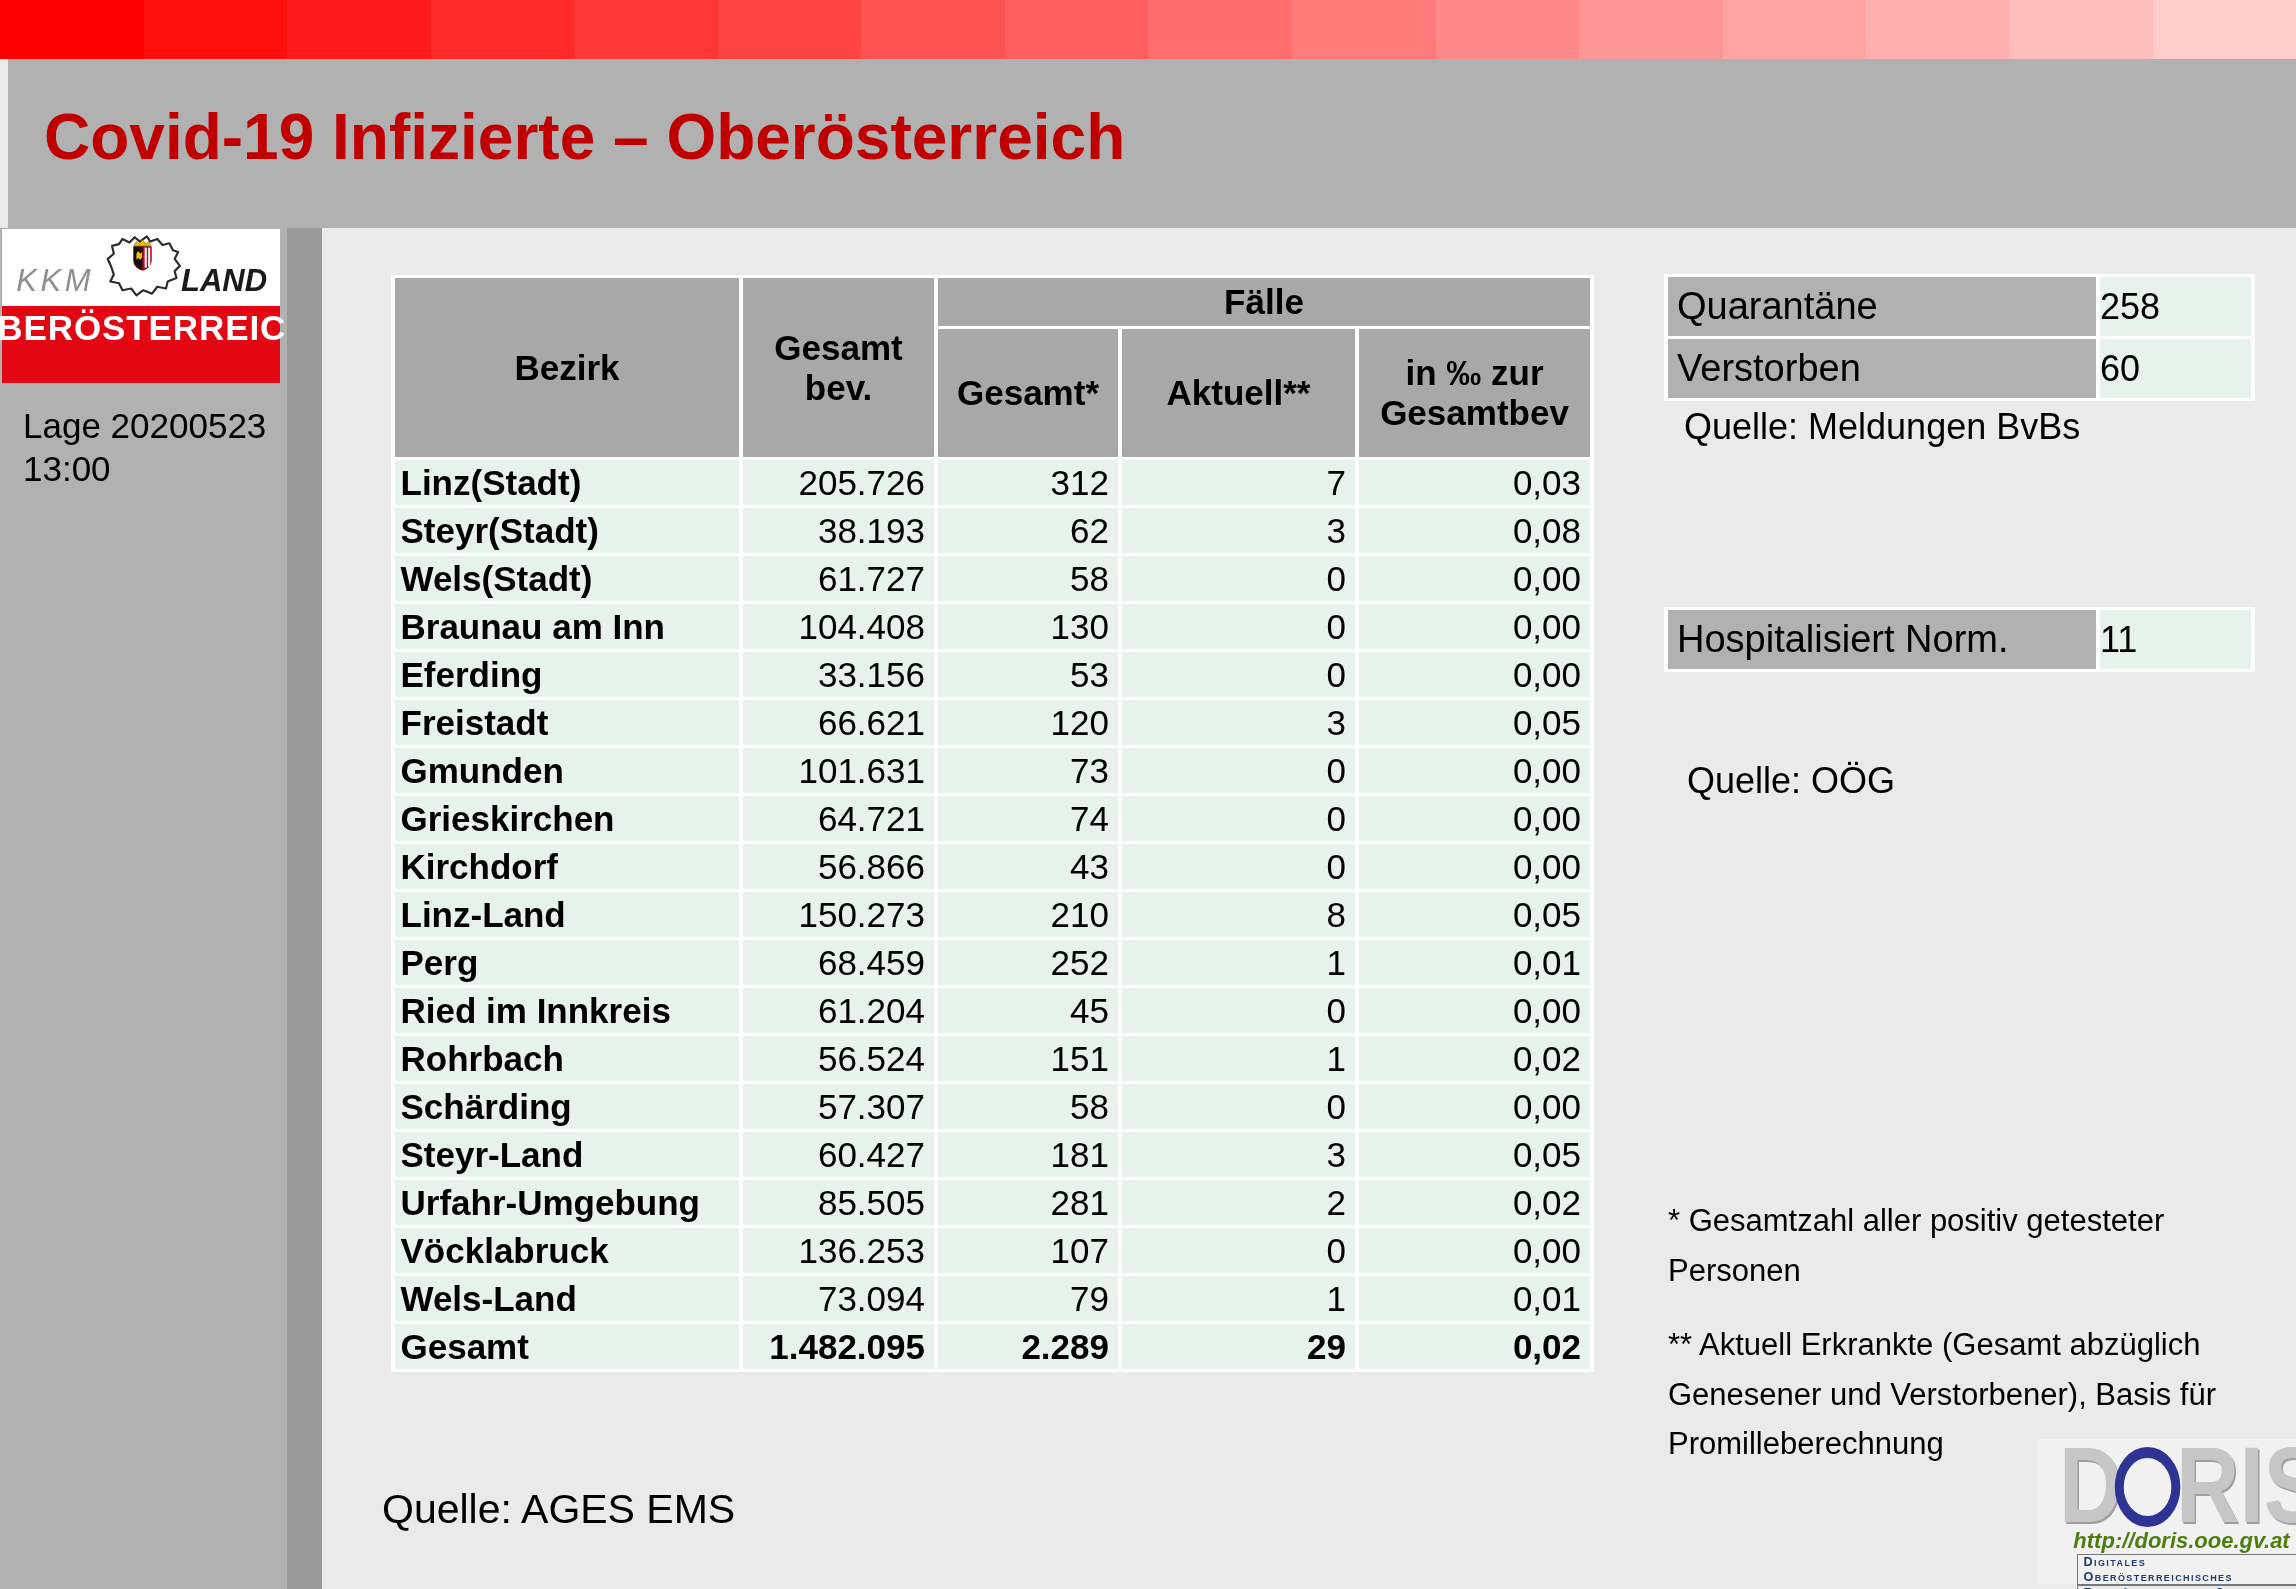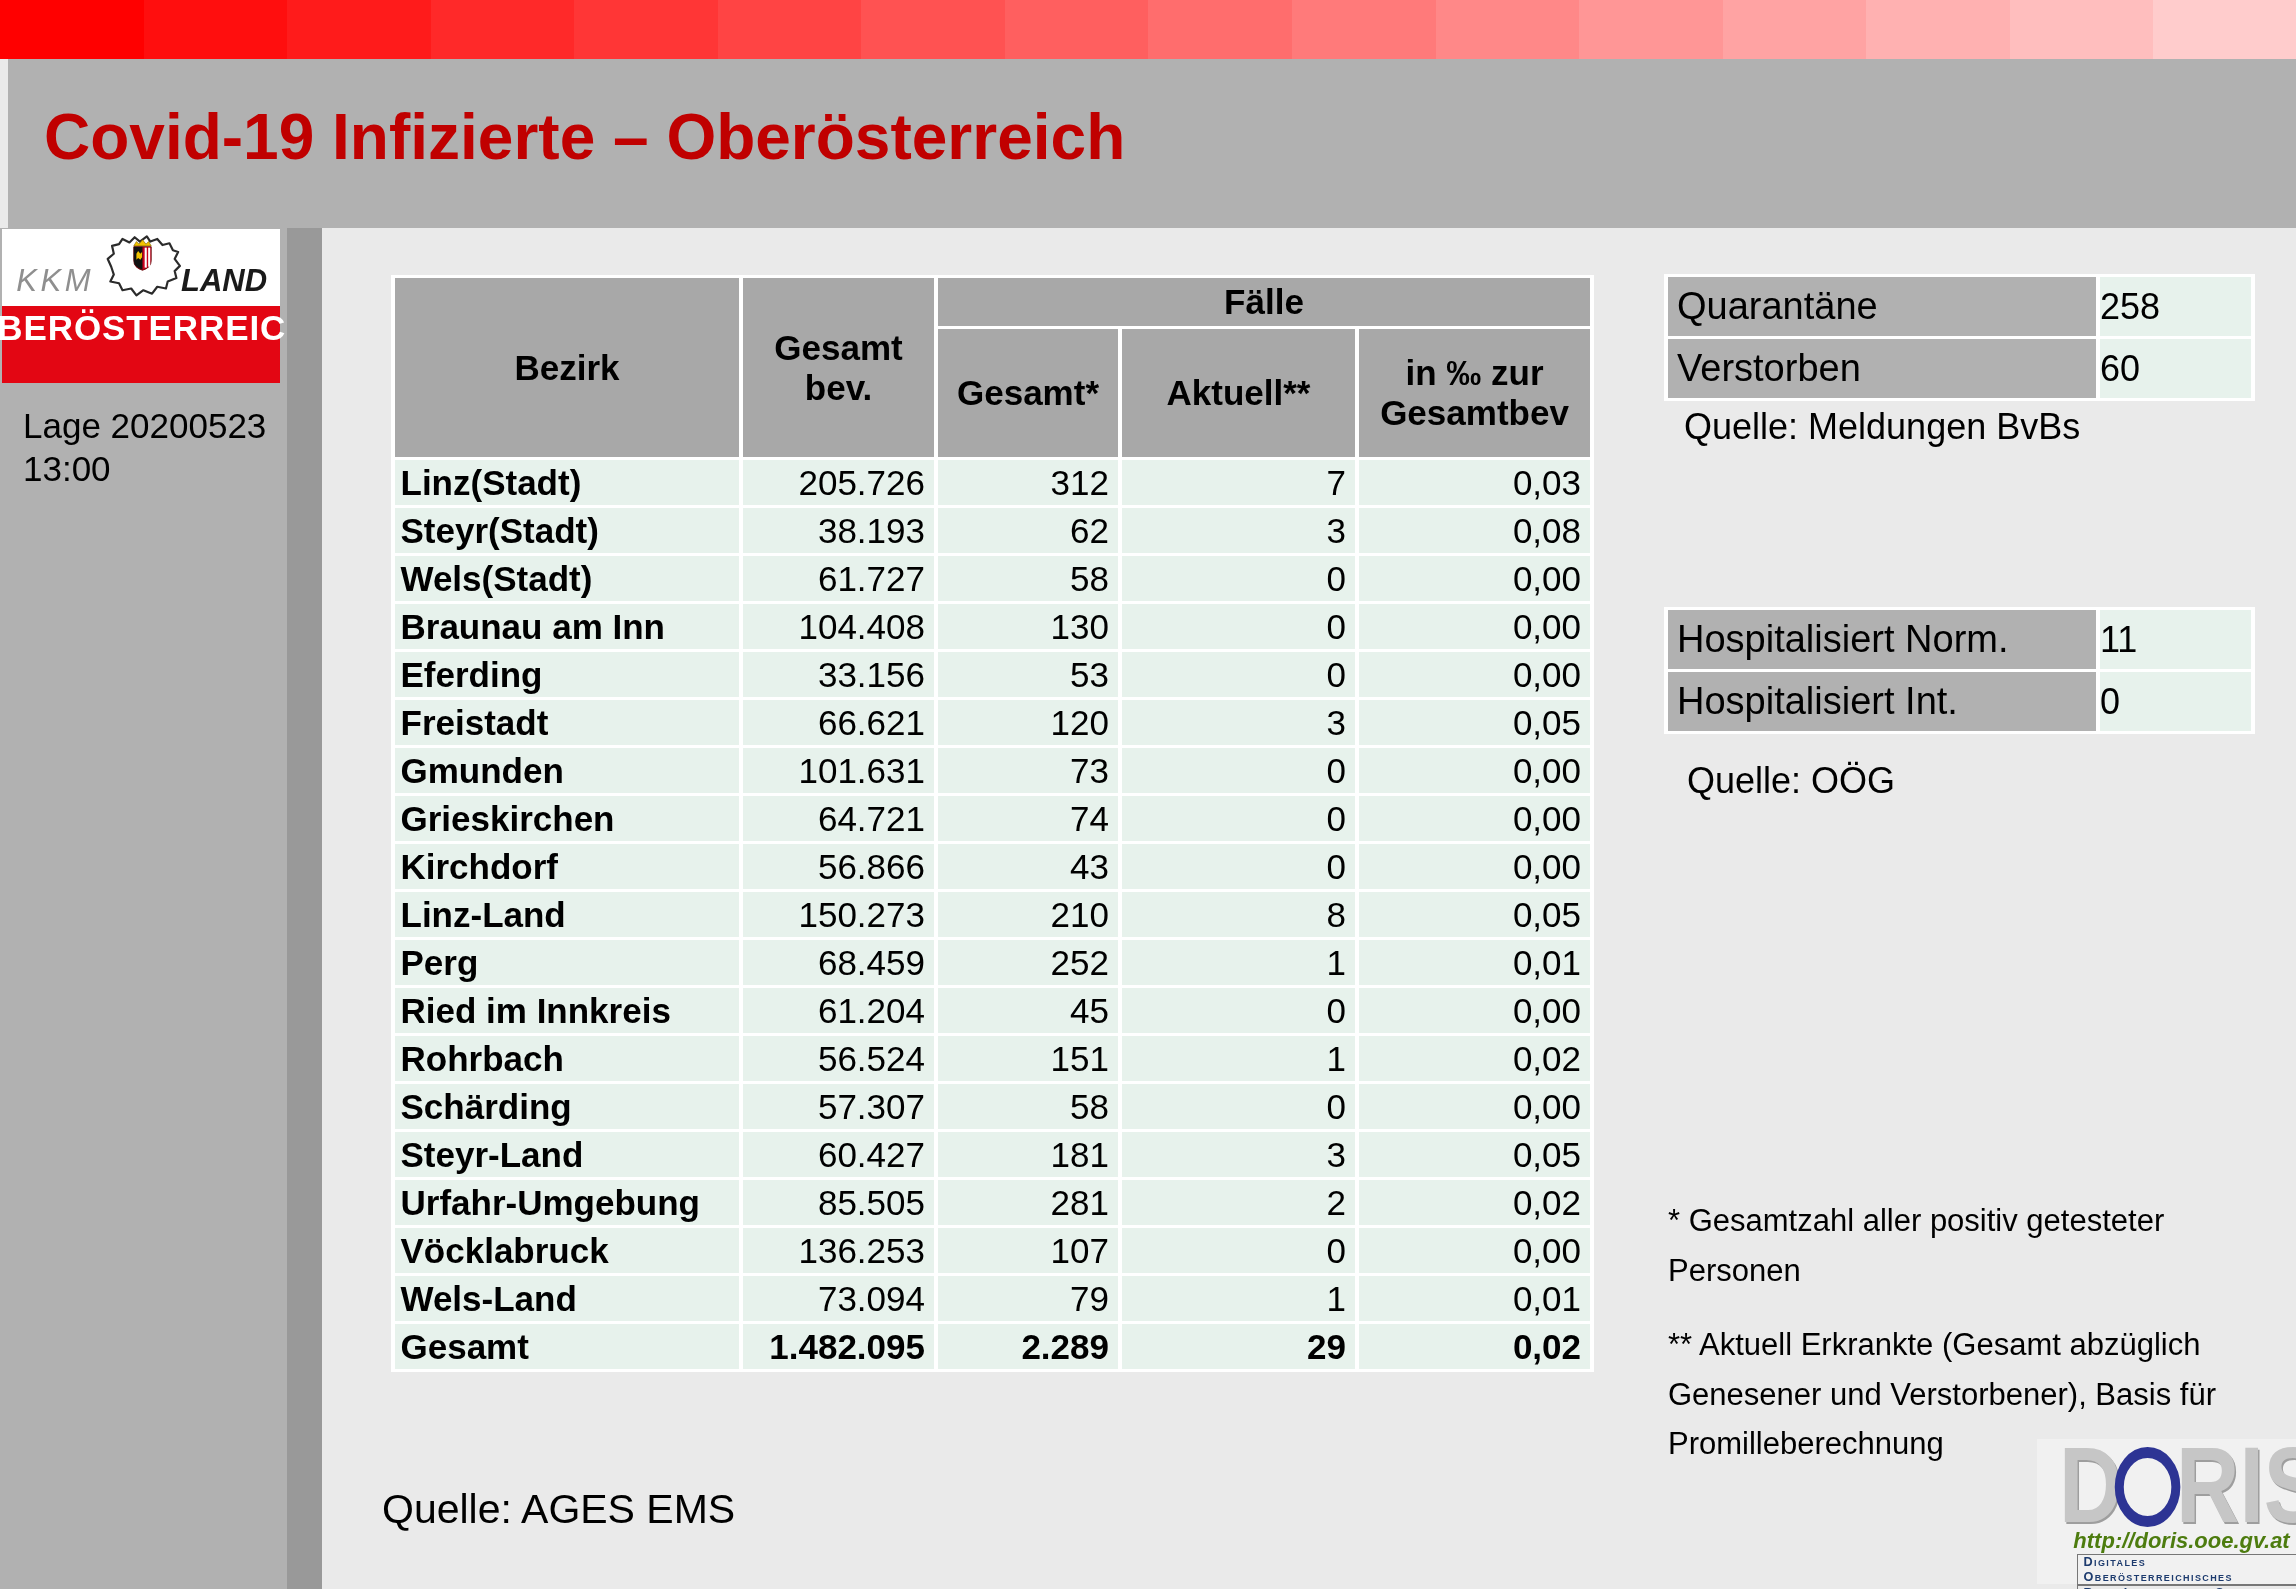--- a/index.html
+++ b/index.html
@@ -294,24 +294,20 @@
   <table class="mini" style="left:1664px;top:607px;">
     <colgroup>
         <col style="width:428px">
         <col style="width:151px">
       </colgroup>
     <tbody>
         <tr>
       <td class="lbl">Hospitalisiert Norm.</td>
       <td class="val">11</td>
     </tr>
-    <tr>
-      <td class="lbl">Hospitalisiert Int.</td>
-      <td class="val">0</td>
-    </tr>
   </tbody>
     </table>
   <div class="q-oog">Quelle: OÖG</div>
 
   <div class="note note1 pre">* Gesamtzahl aller positiv getesteter
 Personen</div>
   <div class="note note2 pre">** Aktuell Erkrankte (Gesamt abzüglich
 Genesener und Verstorbener), Basis für
 Promilleberechnung</div>
 

